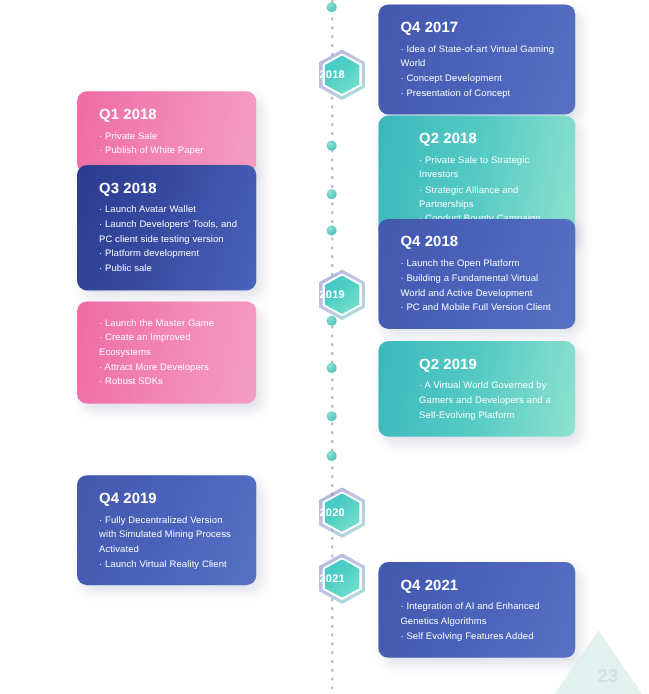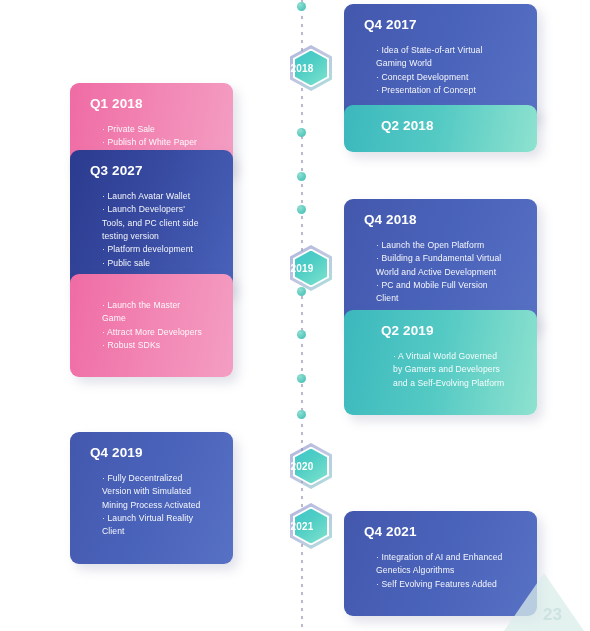--- a/index.html
+++ b/index.html
@@ -96,30 +96,30 @@
   
   .card {
     position: absolute;
     border-radius: 9px;
     box-sizing: border-box;
     padding: 13px 17px 13px 20px;
     color: #ffffff;
     box-shadow: 5px 6px 11px rgba(120, 125, 160, 0.22);
   }
   .card.left  { left: 70px;  width: 163px; }
-  .card.right { left: 344px; width: 193px; }
+  .card.right { left: 344px; width: 179px; }
 
   .card-title {
     font-size: 13.5px;
     font-weight: bold;
     margin: 0 0 6px 0;
     letter-spacing: 0.1px;
   }
   .card-items {
-    margin: 12px;
+    margin: 0;
     padding: 0;
     list-style: none;
   }
   .card-items li {
     font-size: 8.6px;
     line-height: 1.55;
     letter-spacing: 0.1px;
     color: rgba(255, 255, 255, 0.95);
   }
   .card-items li::before {
@@ -208,41 +208,47 @@
       </div>
       <div class="card left theme-pink" style="top: 83px;">
         <div class="card-title">Q1 2018</div>
         <ul class="card-items">
           <li>Private Sale</li>
           <li>Publish of White Paper</li>
         </ul>
       </div>
       <div class="card right theme-teal" style="top: 105px;">
         <div class="card-title">Q2 2018</div>
+        <ul class="card-items">
+          <li>Private Sale to Strategic Investors</li>
+          <li>Strategic Alliance and Partnerships</li>
+          <li>Conduct Bounty Campaign</li>
+        </ul>
       </div>
       <div class="card left theme-blue-dark" style="top: 150px;">
-        <div class="card-title">Q3 2027</div>
+        <div class="card-title">Q3 2018</div>
         <ul class="card-items">
           <li>Launch Avatar Wallet</li>
           <li>Launch Developers' Tools, and PC client side testing version</li>
           <li>Platform development</li>
           <li>Public sale</li>
         </ul>
       </div>
       <div class="card right theme-blue" style="top: 199px;">
         <div class="card-title">Q4 2018</div>
         <ul class="card-items">
           <li>Launch the Open Platform</li>
           <li>Building a Fundamental Virtual World and Active Development</li>
           <li>PC and Mobile Full Version Client</li>
         </ul>
       </div>
       <div class="card left theme-pink" style="top: 274px;">
         <ul class="card-items">
           <li>Launch the Master Game</li>
+          <li>Create an Improved Ecosystems</li>
           <li>Attract More Developers</li>
           <li>Robust SDKs</li>
         </ul>
       </div>
       <div class="card right theme-teal" style="top: 310px;">
         <div class="card-title">Q2 2019</div>
         <ul class="card-items">
           <li>A Virtual World Governed by Gamers and Developers and a Self-Evolving Platform</li>
         </ul>
       </div>

